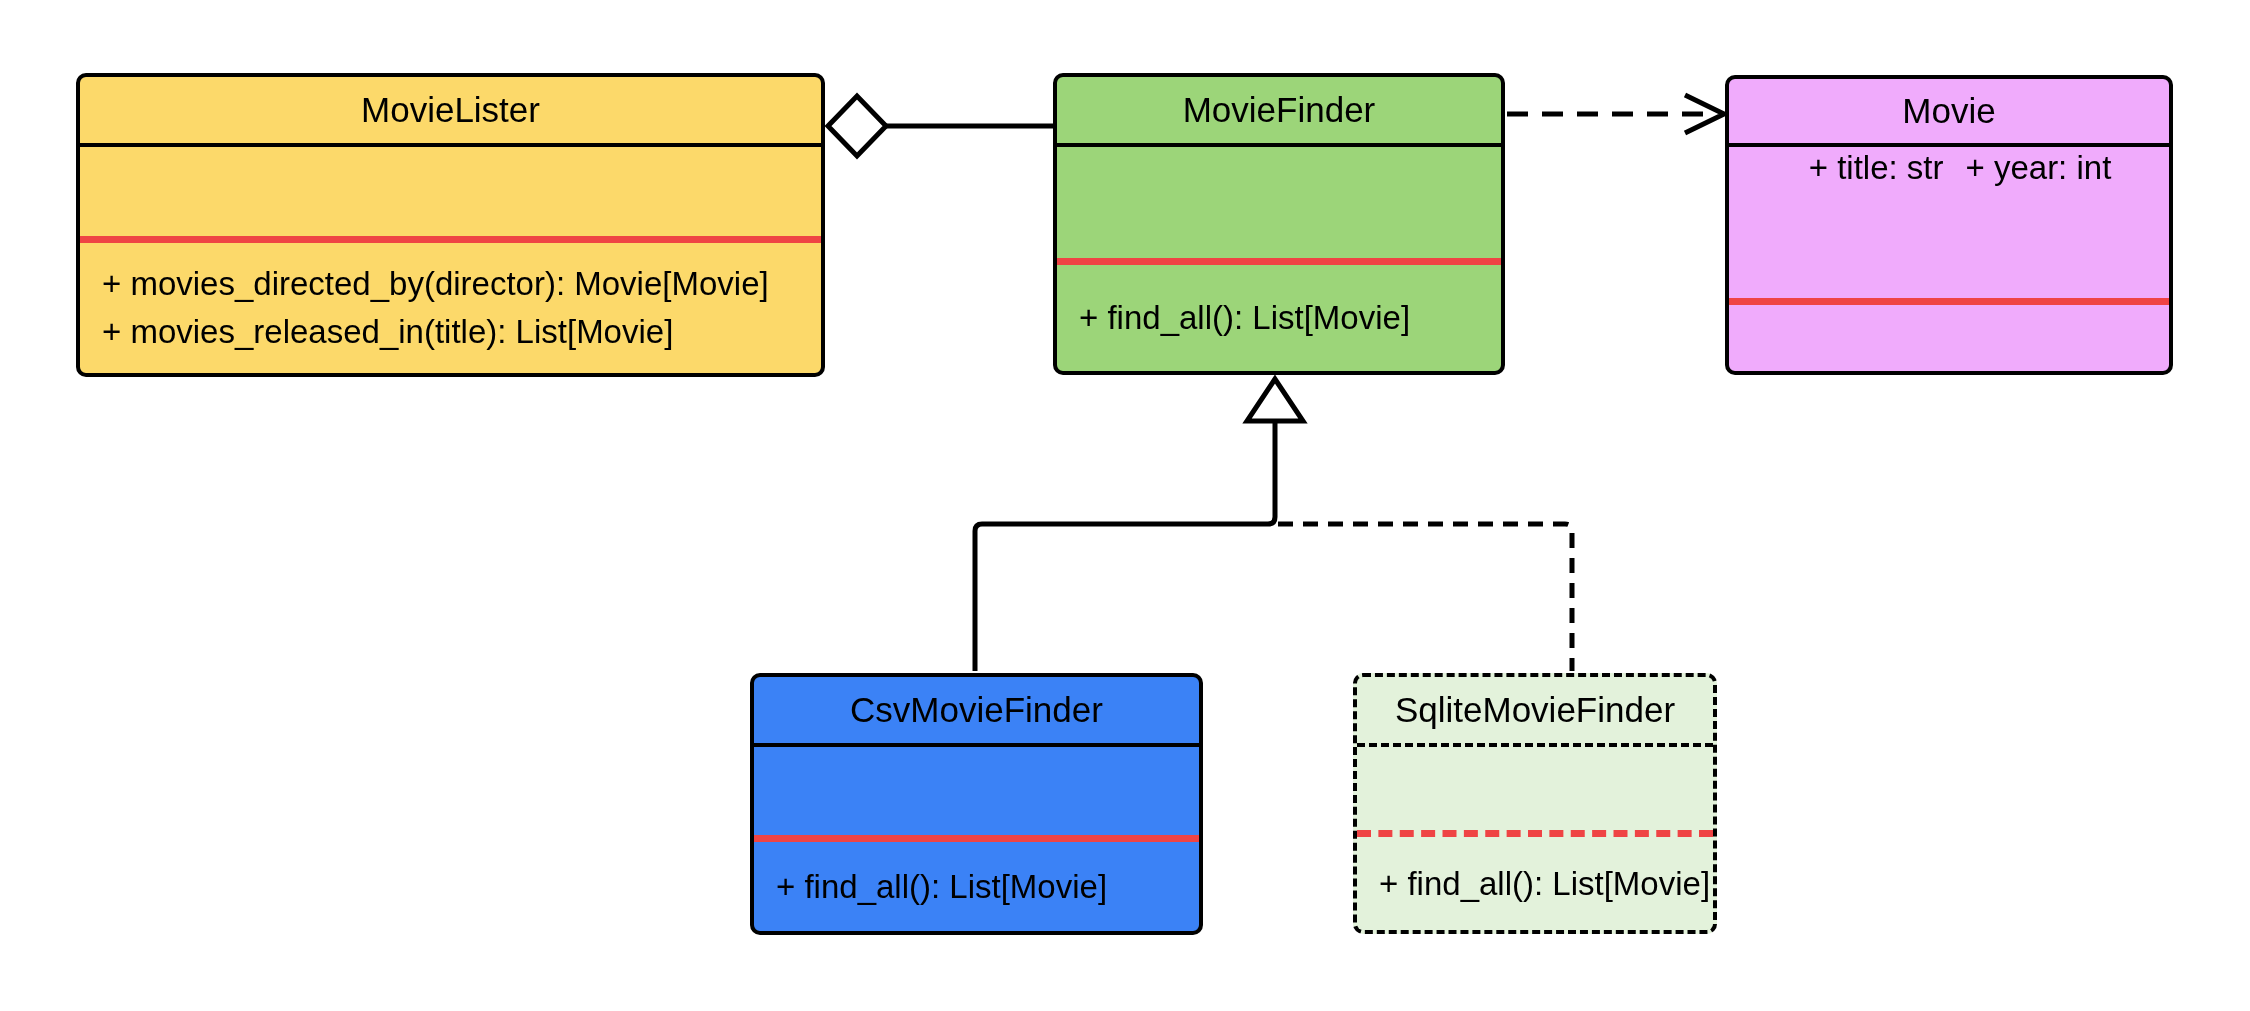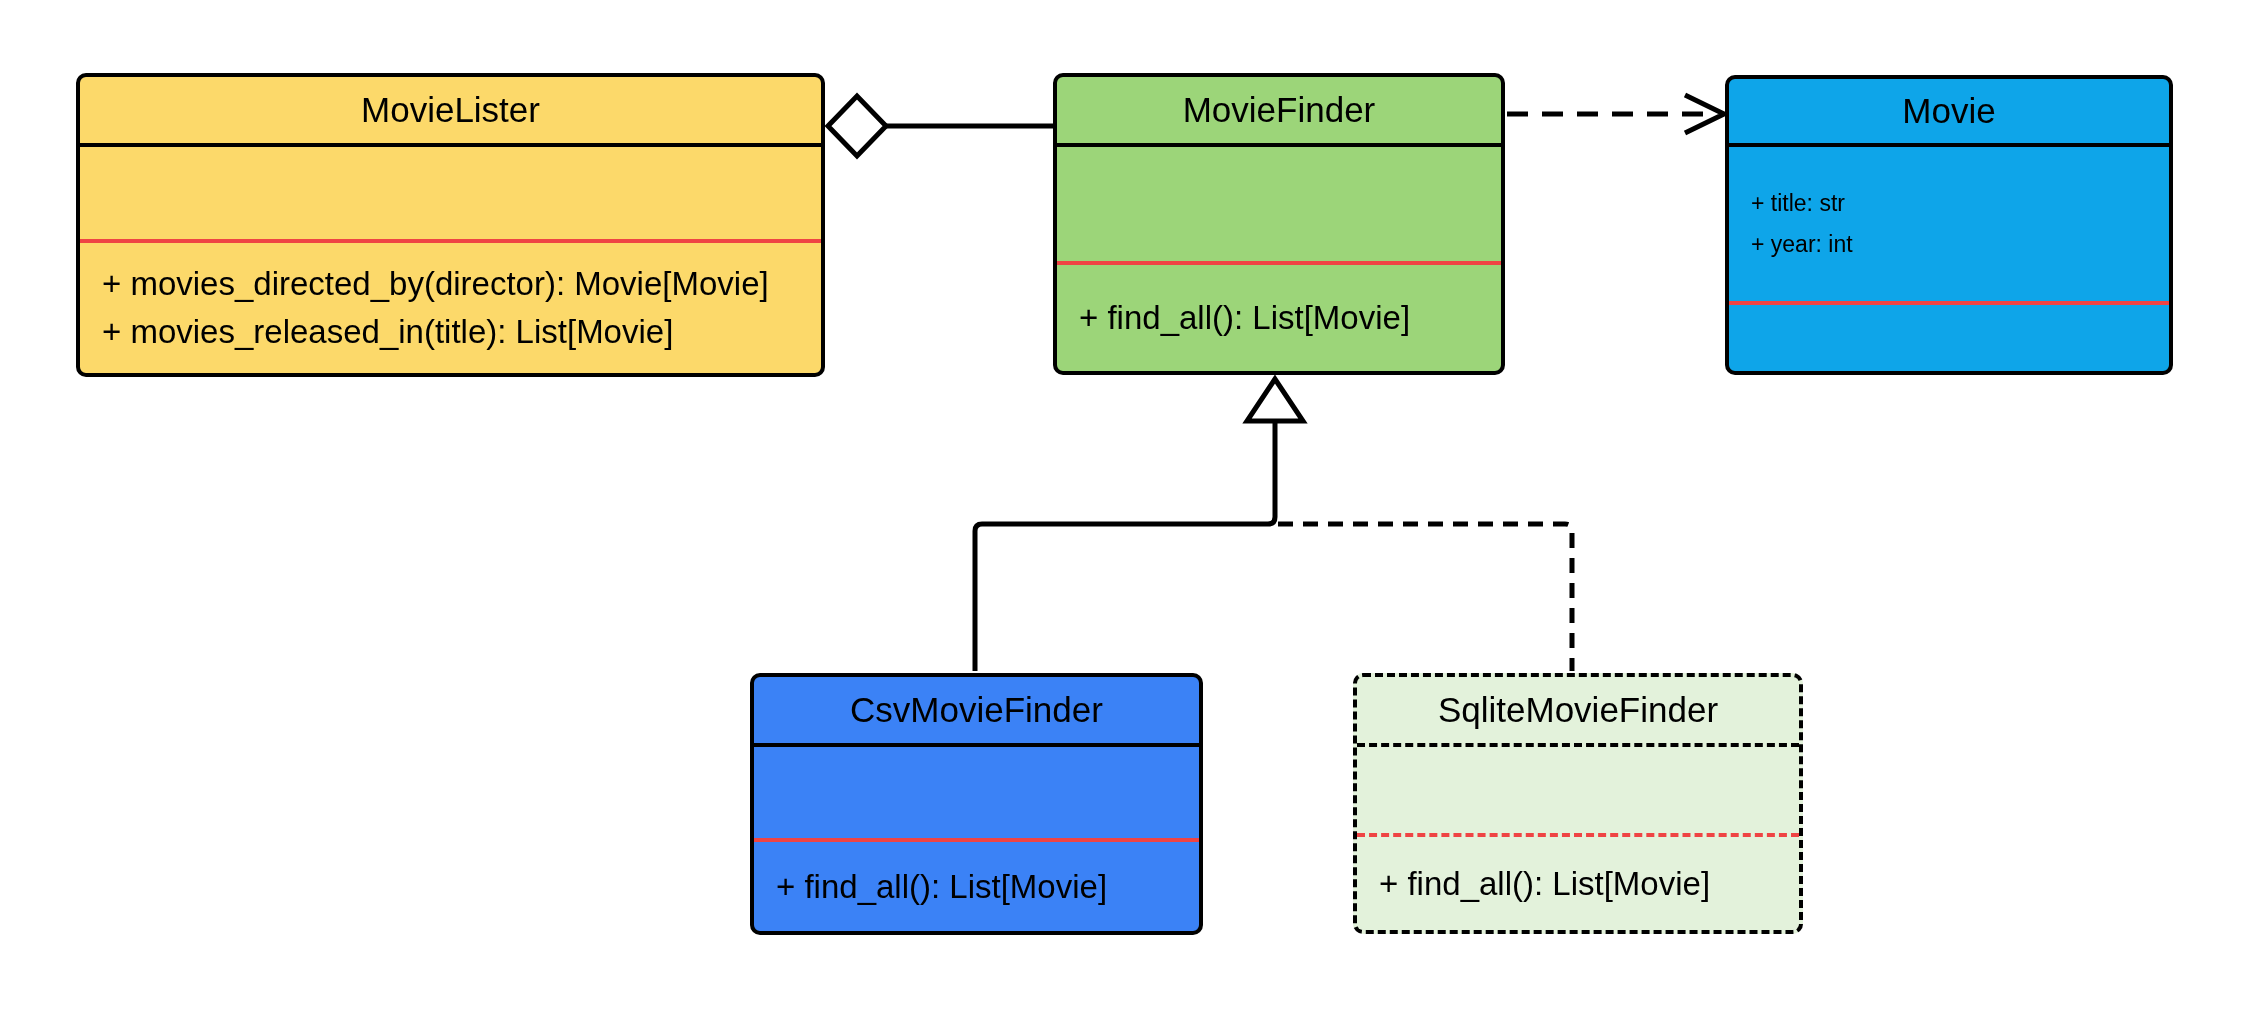--- a/index.html
+++ b/index.html
@@ -30,25 +30,25 @@
   .compartment { box-sizing: border-box; }
   .compartment.title {
     display: flex;
     align-items: center;
     justify-content: center;
     font-size: 35px;
     border-bottom: 4px solid #000;
     flex: 0 0 auto;
   }
   .compartment.attrs {
-    border-bottom: 4px solid #ef4444;
+    border-bottom: 7px solid #ef4444;
     display: flex;
-    flex-direction: column;
+    flex-direction: row;
     justify-content: center;
-    font-size: 23px;
+    font-size: 33px;
     flex: 0 0 auto;
   }
   .compartment.methods {
     flex: 1 1 auto;
     display: flex;
     flex-direction: column;
     justify-content: center;
     font-size: 33px;
   }
   .member {
@@ -68,21 +68,21 @@
   #moviefinder .attrs { height: 118px; }
 
   #movie { left: 1725px; top: 75px; width: 448px; height: 300px; }
   #movie .title { height: 68px; }
   #movie .attrs { height: 158px; }
 
   #csvmoviefinder { left: 750px; top: 673px; width: 453px; height: 262px; }
   #csvmoviefinder .title { height: 70px; }
   #csvmoviefinder .attrs { height: 95px; }
 
-  #sqlitemoviefinder { left: 1353px; top: 673px; width: 450px; height: 261px; }
+  #sqlitemoviefinder { left: 1353px; top: 673px; width: 364px; height: 261px; }
   #sqlitemoviefinder .title { height: 70px; }
   #sqlitemoviefinder .attrs { height: 90px; }
   #sqlitemoviefinder { border-style: dashed; }
   #sqlitemoviefinder .title, #sqlitemoviefinder .attrs { border-bottom-style: dashed; }
 </style>
 </head>
 <body>
 
 <div class="canvas">
 
@@ -122,21 +122,21 @@
   <div class="class-box" id="moviefinder" style="background-color: rgb(156, 213, 121); justify-content: center;">
     <div class="compartment title">
       <span>MovieFinder</span>
     </div>
     <div class="compartment attrs"></div>
     <div class="compartment methods">
       <div class="member">+ find_all(): List[Movie]</div>
     </div>
   </div>
 
-  <div class="class-box" id="movie" style="background-color: #0ea5e9;">
+  <div class="class-box" id="movie" style="background-color: #f0abfc;">
     <div class="compartment title">
       <span>Movie</span>
     </div>
     <div class="compartment attrs">
       <div class="member">+ title: str</div>
       <div class="member">+ year: int</div>
     </div>
     <div class="compartment methods"></div>
   </div>
 

